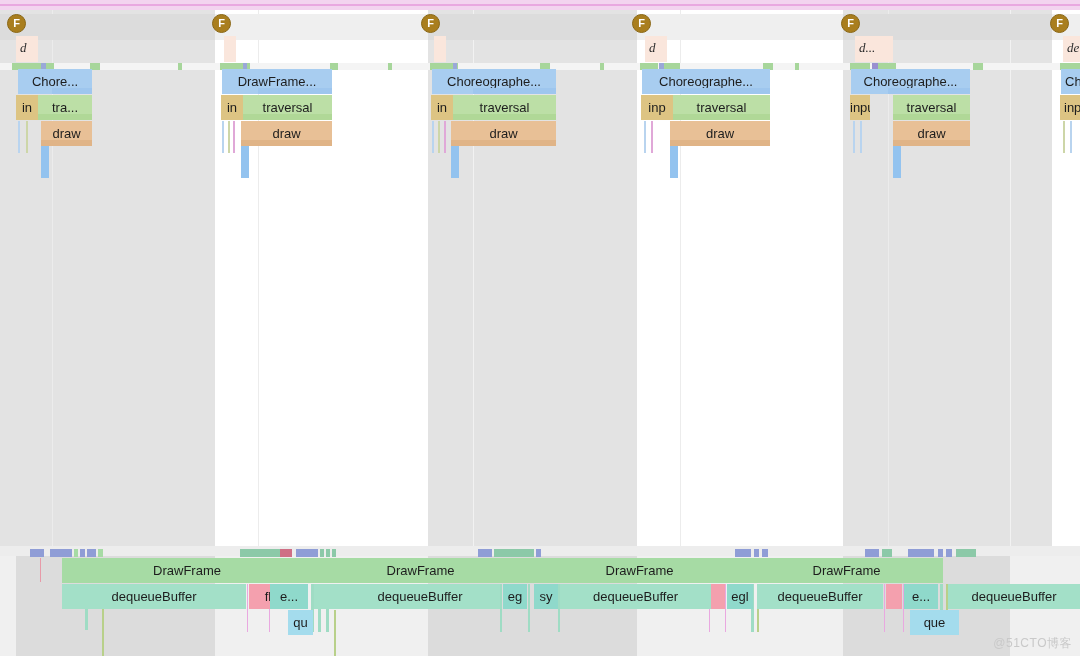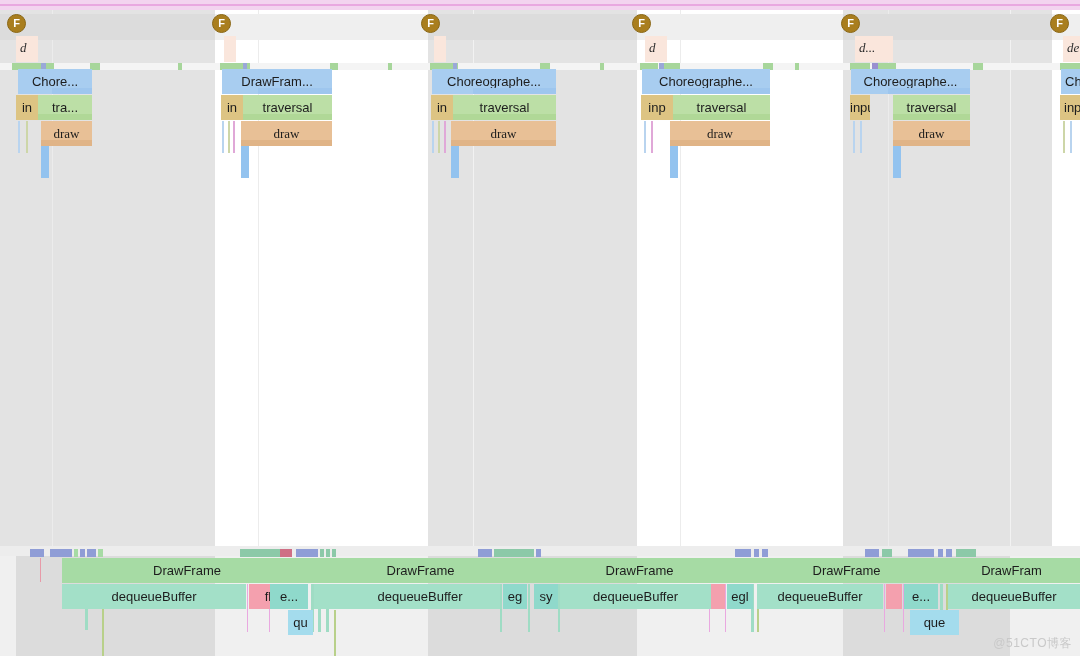--- a/index.html
+++ b/index.html
@@ -118,21 +118,21 @@
     color: #1d1d1d;
     text-align: center;
     line-height: 25px;
     z-index: 10;
     font-family: "Liberation Sans", sans-serif;
   }
   .s-blue   { background: #a8cdf0; }
   .s-blue2  { background: #9ec6ee; }
   .s-green  { background: #bcdfa6; }
   .s-tan    { background: #ddc483; }
-  .s-orange { background: #e8c096; font-family: Liberation Serif, serif; }
+  .s-orange { background: #e8c096; }
 
   
   .tail {
     position: absolute;
     z-index: 9;
   }
 
   
   .bottom {
     position: absolute;
@@ -274,21 +274,21 @@
   <div class="slice s-green" style="left:38px;top:95px;width:54px;">tra...</div>
   <div class="slice" style="left:38px;top:114px;width:54px;height:6px;background:#b0d897;"></div>
 
   <div class="slice s-orange" style="left:41px;top:121px;width:51px;">draw</div>
   <div class="slice" style="left:41px;top:140px;width:51px;height:6px;background:#e0b487;"></div>
 
   <div class="tail" style="left:18px;top:121px;width:2px;height:32px;background:#b9d4ef;"></div>
   <div class="tail" style="left:26px;top:121px;width:2px;height:32px;background:#cdd6a8;"></div>
   <div class="tail" style="left:41px;top:146px;width:8px;height:32px;background:#93c3ef;"></div>
 
-  <div class="slice s-blue" style="left:222px;top:69px;width:110px;">DrawFram...</div>
+  <div class="slice s-blue" style="left:222px;top:69px;width:110px;">DrawFrame...</div>
   <div class="slice" style="left:258px;top:88px;width:74px;height:6px;background:#9ec6ee;"></div>
 
   <div class="slice s-tan" style="left:221px;top:95px;width:22px;">in</div>
   <div class="slice s-green" style="left:243px;top:95px;width:89px;">traversal</div>
   <div class="slice" style="left:243px;top:114px;width:89px;height:6px;background:#b0d897;"></div>
 
   <div class="slice s-orange" style="left:241px;top:121px;width:91px;">draw</div>
   <div class="slice" style="left:241px;top:140px;width:91px;height:6px;background:#e0b487;"></div>
 
   <div class="tail" style="left:222px;top:121px;width:2px;height:32px;background:#b9d4ef;"></div>
@@ -378,21 +378,20 @@
     <div class="bot-tickrow" style="left:882px;width:10px;background:#8cc9a8;"></div>
     <div class="bot-tickrow" style="left:908px;width:26px;background:#8f9dd6;"></div>
     <div class="bot-tickrow" style="left:938px;width:5px;background:#8f9dd6;"></div>
     <div class="bot-tickrow" style="left:946px;width:6px;background:#8f9dd6;"></div>
     <div class="bot-tickrow" style="left:956px;width:20px;background:#8cc9a8;"></div>
 
     <div class="bslice b-green" style="left:62px;top:12px;width:250px;">DrawFrame</div>
     <div class="bslice b-green" style="left:312px;top:12px;width:217px;">DrawFrame</div>
     <div class="bslice b-green" style="left:529px;top:12px;width:221px;">DrawFrame</div>
     <div class="bslice b-green" style="left:750px;top:12px;width:193px;">DrawFrame</div>
-    <div class="bslice b-green" style="left:943px;top:12px;width:137px;">DrawFram</div>
 
     <div class="bslice b-mint" style="left:62px;top:38px;width:184px;">dequeueBuffer</div>
     <div class="bslice b-pink" style="left:249px;top:38px;width:38px;">fl</div>
     <div class="bslice b-teal" style="left:270px;top:38px;width:38px;">e...</div>
     <div class="bslice b-mint" style="left:314px;top:38px;width:26px;"></div>
 
     <div class="bslice b-mint" style="left:340px;top:38px;width:160px;">dequeueBuffer</div>
     <div class="bslice b-teal" style="left:503px;top:38px;width:24px;">eg</div>
     <div class="bslice b-teal" style="left:534px;top:38px;width:24px;">sy</div>
 

